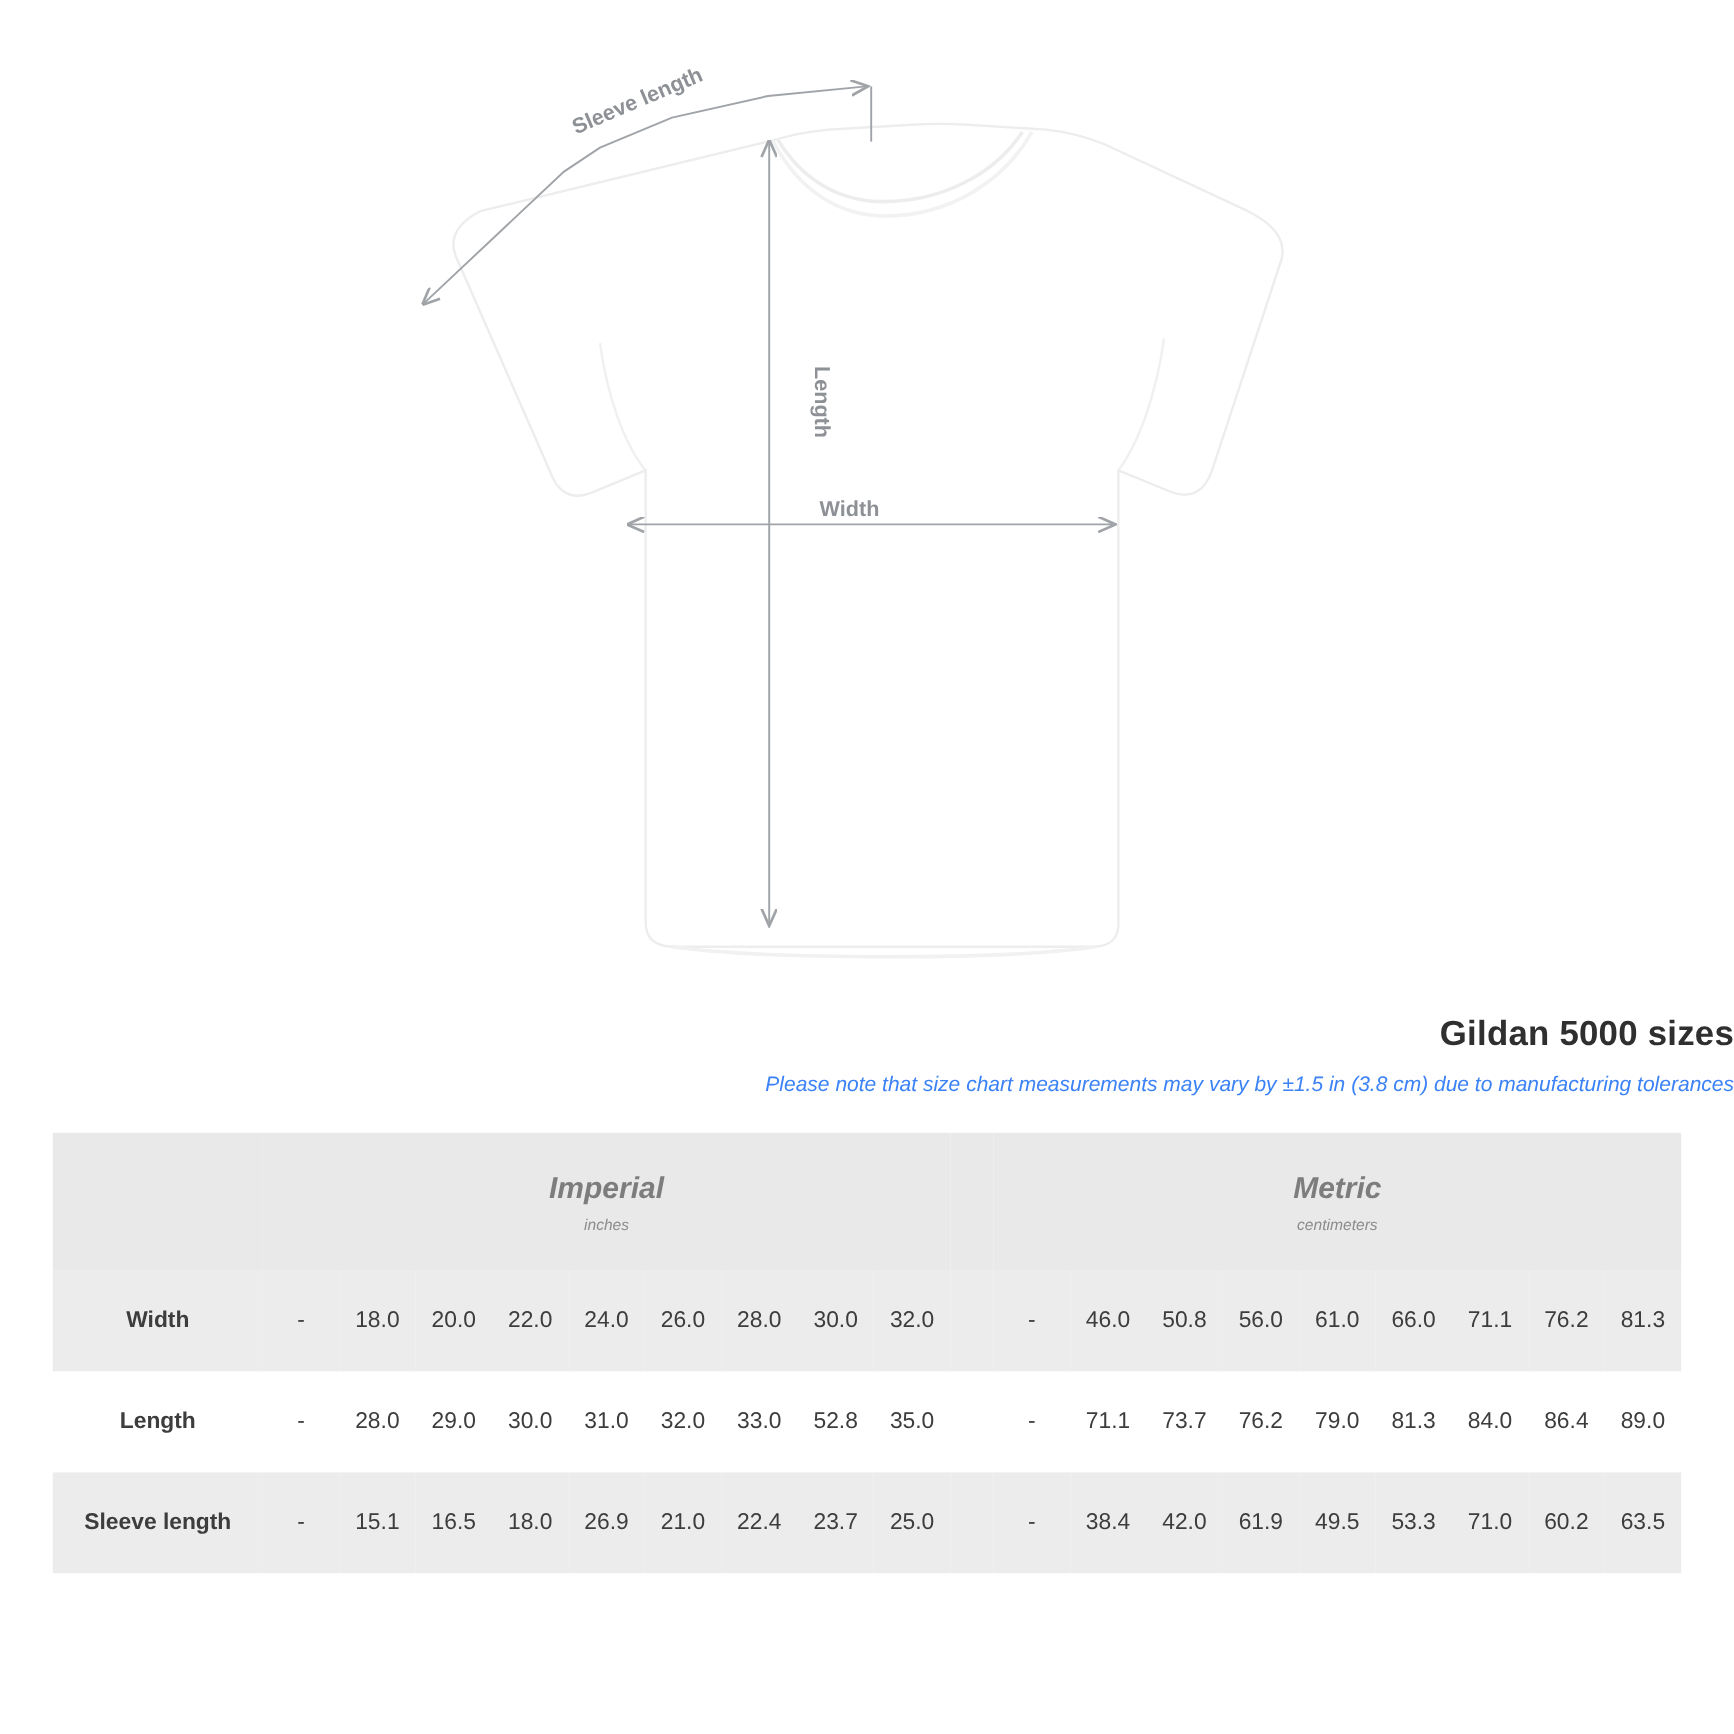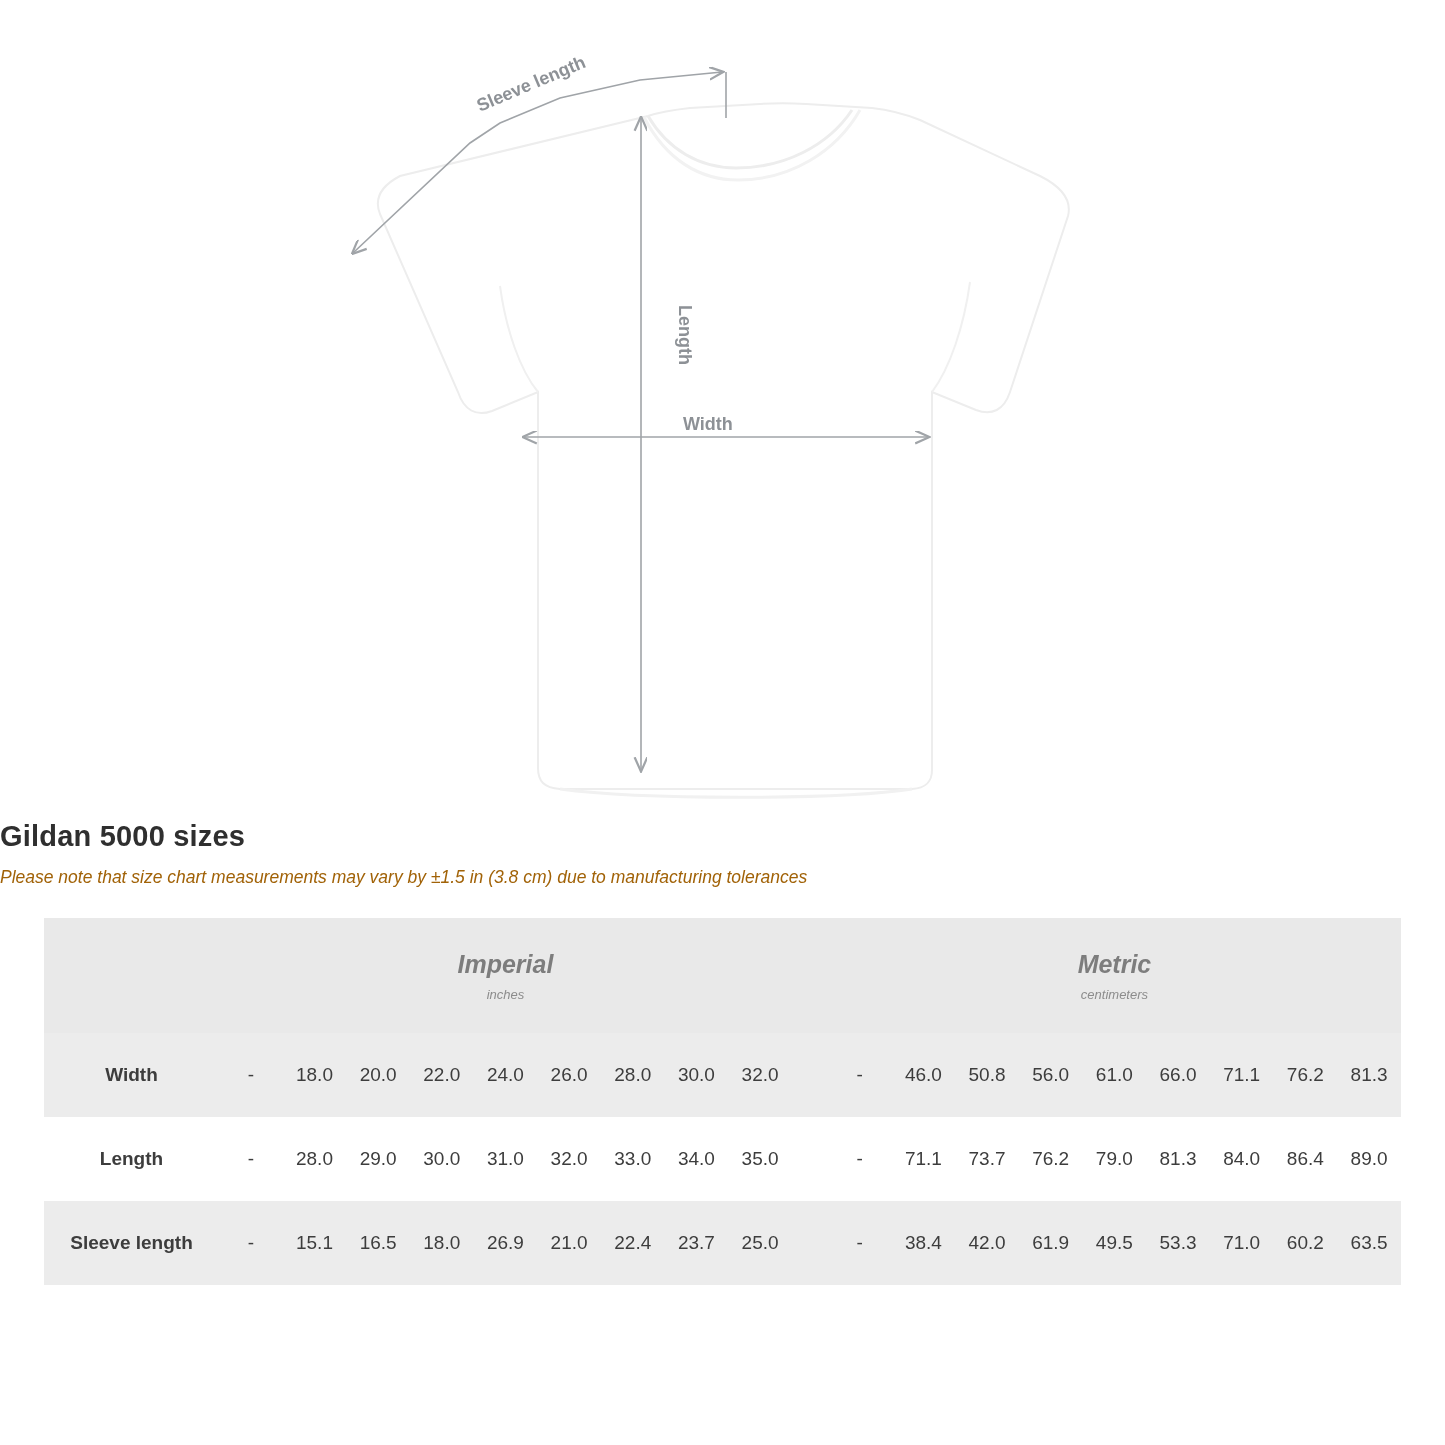--- a/index.html
+++ b/index.html
@@ -27,32 +27,33 @@
     height: 820px;
   }
   .illustration svg {
     position: absolute;
     top: 0;
     left: 0;
   }
 
   
   .title-block {
-    text-align: left;
+    text-align: right;
+    margin-top: 26px;
   }
   .chart-title {
     font-size: 29px;
     font-weight: bold;
     color: #2f2f2f;
     letter-spacing: 0.2px;
   }
   .chart-note {
     font-size: 17.5px;
     font-style: italic;
-    color: #a16207;
+    color: #3b82f6;
     margin-top: 14px;
   }
 
   
   .table-wrap {
     margin-top: 30px;
     padding: 0 44px;
     box-sizing: border-box;
     width: 1445px;
   }
@@ -233,21 +234,21 @@
 
         <tr class="data-row row-plain">
           <td class="rowlabel">Length</td>
           <td>-</td>
           <td>28.0</td>
           <td>29.0</td>
           <td>30.0</td>
           <td>31.0</td>
           <td>32.0</td>
           <td>33.0</td>
-          <td>34.0</td>
+          <td>52.8</td>
           <td>35.0</td>
           <td></td>
           <td>-</td>
           <td>71.1</td>
           <td>73.7</td>
           <td>76.2</td>
           <td>79.0</td>
           <td>81.3</td>
           <td>84.0</td>
           <td>86.4</td>

